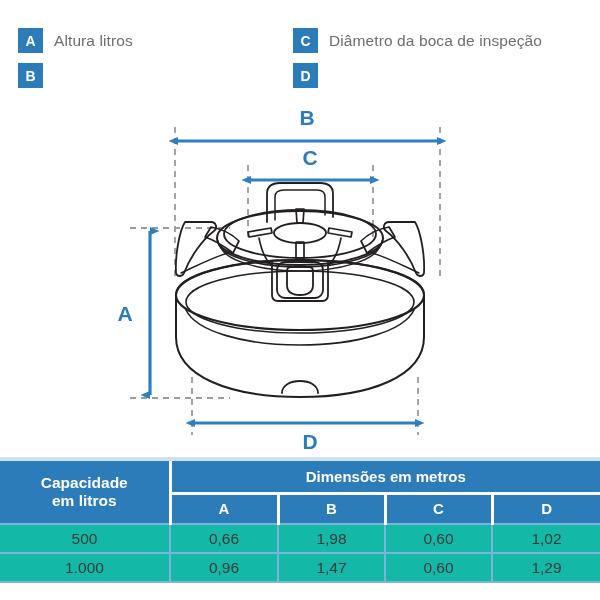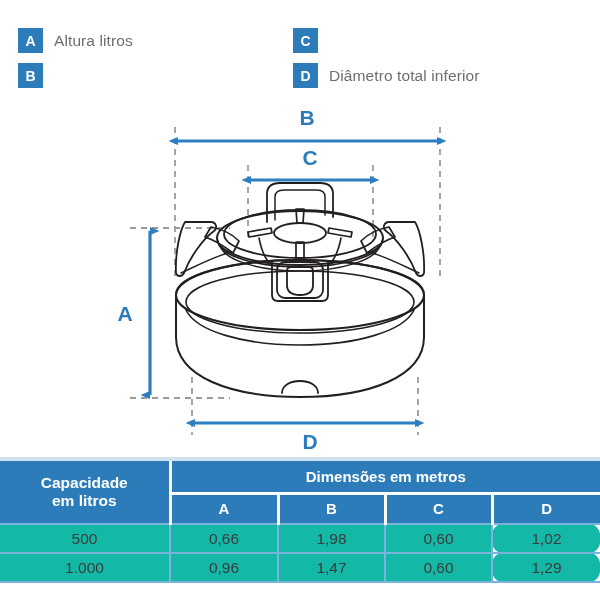--- a/index.html
+++ b/index.html
@@ -112,44 +112,44 @@
   th.sub.last { border-right: none; }
 
   td.cell {
     height: 27px;
     font-size: 15.5px;
     color: #3b3b3b;
     background: #14b8a6;
     border-top: 2px solid #7cb3da;
     border-right: 2px solid #7cb3da;
   }
-  td.cell.last { border-right: none; border-radius: 11px; }
+  td.cell.last { border-right: none; }
   tr.lastrow td.cell { border-bottom: 2px solid #7cb3da; margin-top: 32px; }
 </style>
 </head>
 <body>
 
 <div id="legend">
 
   <div class="legend-item col1 row1">
     <span class="legend-badge">A</span>
     <span class="legend-label">Altura litros</span>
   </div>
 
   <div class="legend-item col1 row2">
     <span class="legend-badge">B</span>
   </div>
 
   <div class="legend-item col2 row1">
     <span class="legend-badge">C</span>
+    <span class="legend-label">Diâmetro da boca de inspeção</span>
   </div>
 
   <div class="legend-item col2 row2">
     <span class="legend-badge">D</span>
-    <span class="legend-label">Diâmetro total inferior</span>
   </div>
 
 </div>
 
 <div id="drawing">
 <svg width="600" height="352" viewBox="0 0 600 352" xmlns="http://www.w3.org/2000/svg">
 
   <defs>
     <marker id="arrL" markerWidth="10" markerHeight="8" refX="9.5" refY="4" orient="auto" markerUnits="userSpaceOnUse">
       <path d="M9.5,0 L9.5,8 L0,4 Z" fill="#2e7fc1"></path>

